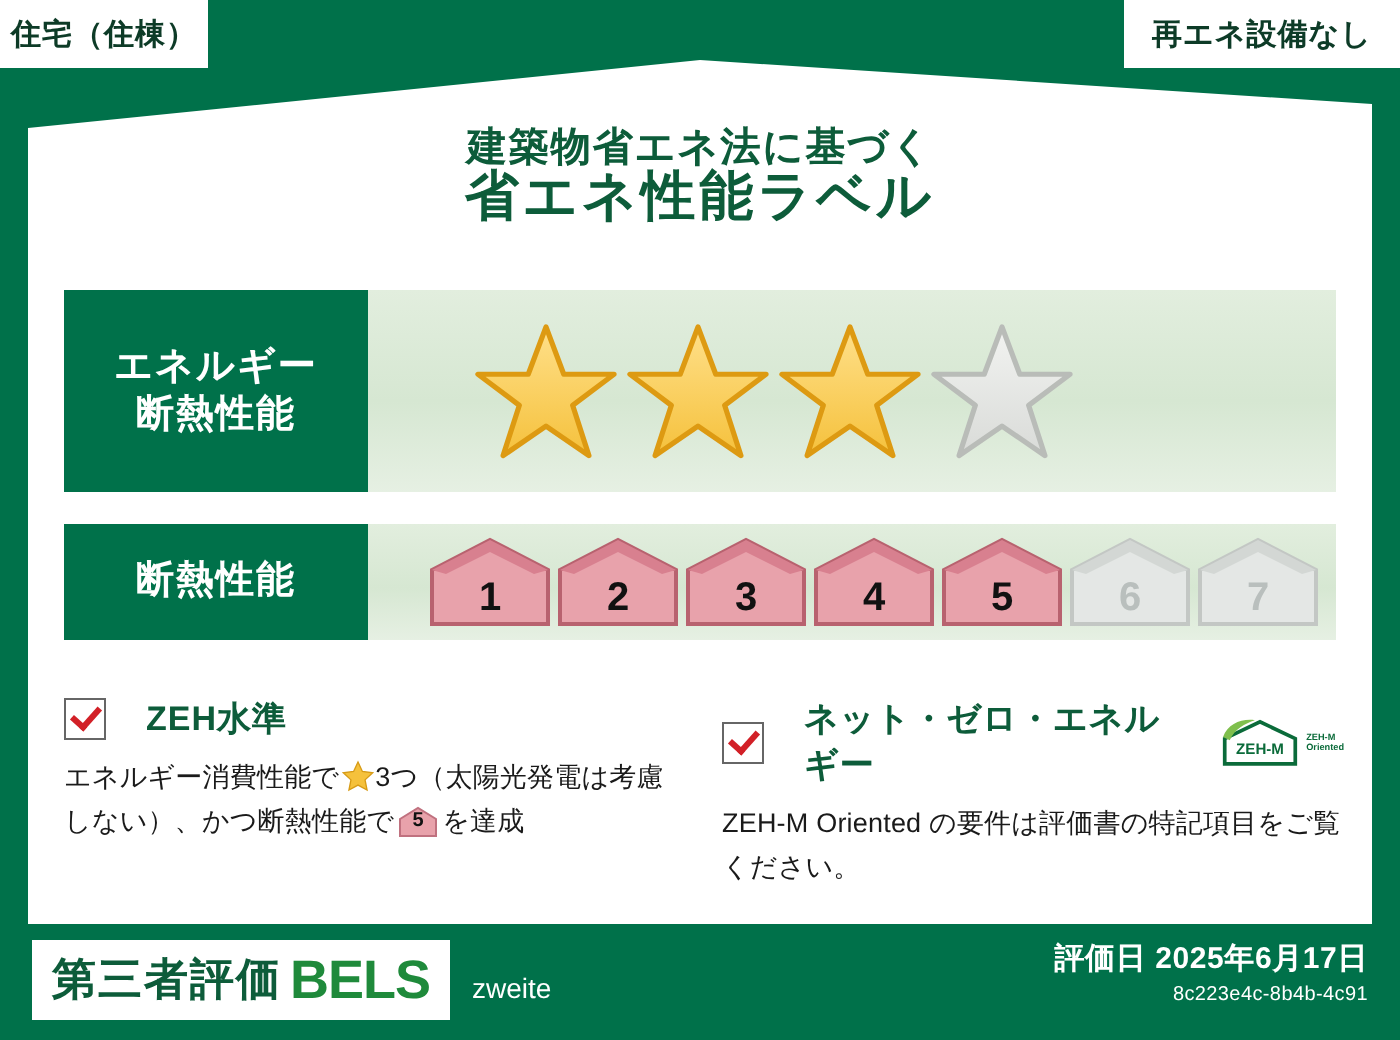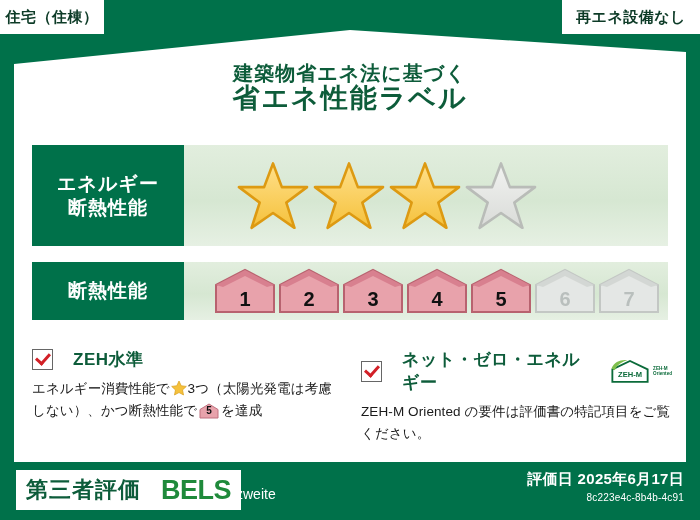--- a/index.html
+++ b/index.html
@@ -94,21 +94,21 @@
   .zehm-mark{width:42px;height:26px;}
   .zehm-side{font-size:4.6px;color:#0b6b3a;font-weight:bold;line-height:1.15;}
 
   
   .footer{position:absolute;left:0;right:0;bottom:0;height:58px;}
   .bels{
     position:absolute;left:16px;top:8px;height:40px;background:#ffffff;
     display:flex;align-items:center;padding:0 10px;box-sizing:border-box;
   }
   .bels-jp{color:#0d5c3a;font-size:22px;font-weight:bold;letter-spacing:1px;}
-  .bels-en{color:#1f8a3b;font-size:27px;font-weight:bold;letter-spacing:-.5px;margin-left:20px;}
+  .bels-en{color:#1f8a3b;font-size:27px;font-weight:bold;letter-spacing:-.5px;margin-left:4px;}
   .zweite{position:absolute;left:236px;top:24px;color:#ffffff;font-size:14px;}
   .eval-date{
     position:absolute;right:16px;top:8px;text-align:right;color:#ffffff;
     font-size:15px;font-weight:bold;letter-spacing:.3px;
   }
   .eval-id{
     position:absolute;right:16px;top:30px;text-align:right;color:#ffffff;
     font-size:10px;letter-spacing:.2px;
   }
 </style>

